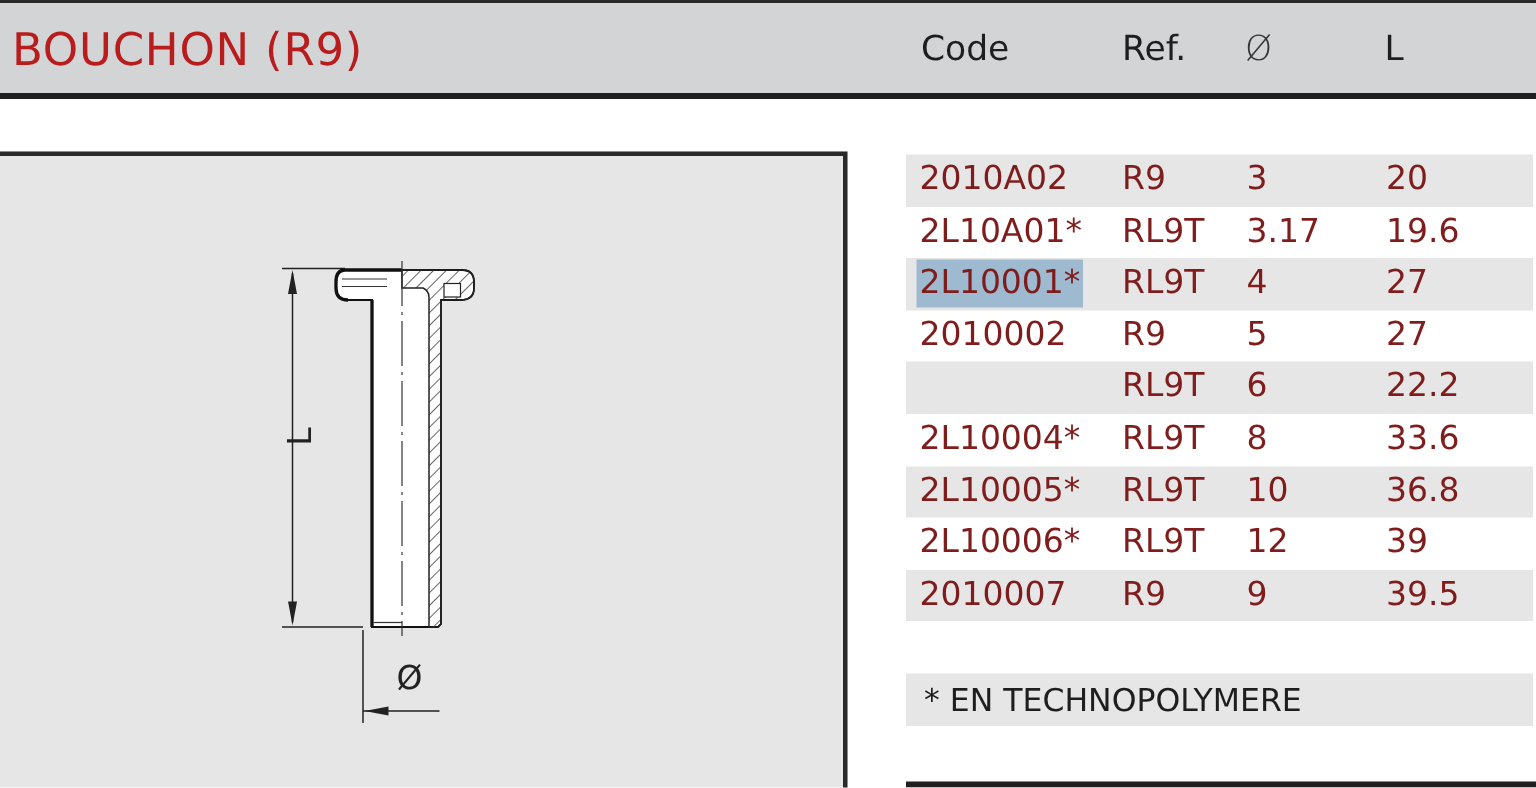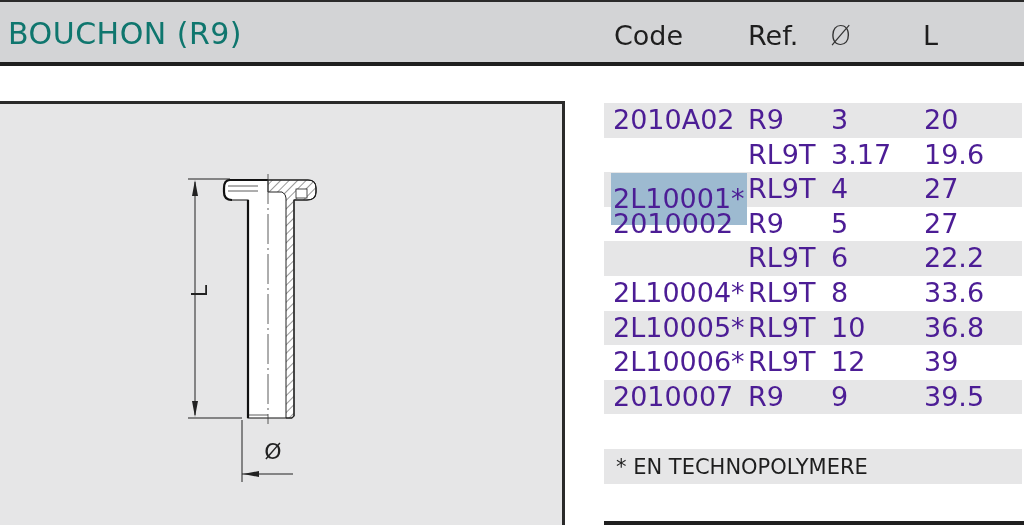--- a/index.html
+++ b/index.html
@@ -1,33 +1,33 @@
 <!DOCTYPE html>
 <html><head>
 <meta charset="utf-8">
 <style>
   html, body { margin:0; padding:0; }
   body { width:1024px; height:525px; position:relative; overflow:hidden; background:#ffffff;
          font-family:"DejaVu Sans", sans-serif; color:#1e1e1e; }
   .header { position:absolute; left:0; top:0; width:1024px; height:66px; background:#d3d4d6;
             border-top:2px solid #2a2a2a; border-bottom:4px solid #1f1f1f; box-sizing:border-box; }
-  .title { position:absolute; left:8px; top:14px; font-size:30px; letter-spacing:0.5px; color:#0f766e; }
-  .col-h { position:absolute; top:18px; font-size:27px; color:#1e1e1e; }
+  .title { position:absolute; left:8px; top:14px; font-size:30px; letter-spacing:0.5px; color:#b91c1c; }
+  .col-h { position:absolute; top:18px; font-size:23px; color:#1e1e1e; }
   .panel { position:absolute; left:-3px; top:101px; width:568px; height:430px; background:#e6e6e7;
            border:3px solid #2a2a2a; box-sizing:border-box; }
   .panel svg { position:absolute; left:0; top:0; }
   .rows { position:absolute; left:604px; top:103px; width:418px; }
   .row { position:relative; height:34.6px; }
   .row.shade { background:#e6e6e7; }
-  .cell { position:absolute; top:1px; font-size:27px; line-height:32px; color:#4c1d95; }
+  .cell { position:absolute; top:1px; font-size:22px; line-height:32px; color:#7f1d1d; }
   .c-code { left:9px; }
   .c-ref { left:144px;text-align:right; }
   .c-dia { left:227px; }
   .c-l { left:320px; }
-  .hl { background:#9dbad0; padding:10px 2px; margin-left:-2px; }
+  .hl { background:#9dbad0; padding:0 2px; margin-left:-2px; }
   .note { position:absolute; left:604px; top:449px; width:418px; height:35px; background:#e6e6e7; }
   .note span { position:absolute; left:12px; top:2px; font-size:21px; line-height:32px; color:#1e1e1e; }
   .bottom-rule { position:absolute; left:604px; top:521px; width:420px; height:4px; background:#1f1f1f; }
 </style>
 </head>
 <body>
 
 <div class="header">
   <div class="title">BOUCHON (R9)</div>
   <div class="col-h" style="left:614px">Code</div>
@@ -76,20 +76,21 @@
 </div>
 
 <div class="rows">
   <div class="row shade">
     <span class="cell c-code">2010A02</span>
     <span class="cell c-ref">R9</span>
     <span class="cell c-dia">3</span>
     <span class="cell c-l">20</span>
   </div>
   <div class="row">
+    <span class="cell c-code">2L10A01*</span>
     <span class="cell c-ref">RL9T</span>
     <span class="cell c-dia">3.17</span>
     <span class="cell c-l">19.6</span>
   </div>
   <div class="row shade">
     <span class="cell c-code hl">2L10001*</span>
     <span class="cell c-ref">RL9T</span>
     <span class="cell c-dia">4</span>
     <span class="cell c-l">27</span>
   </div>

